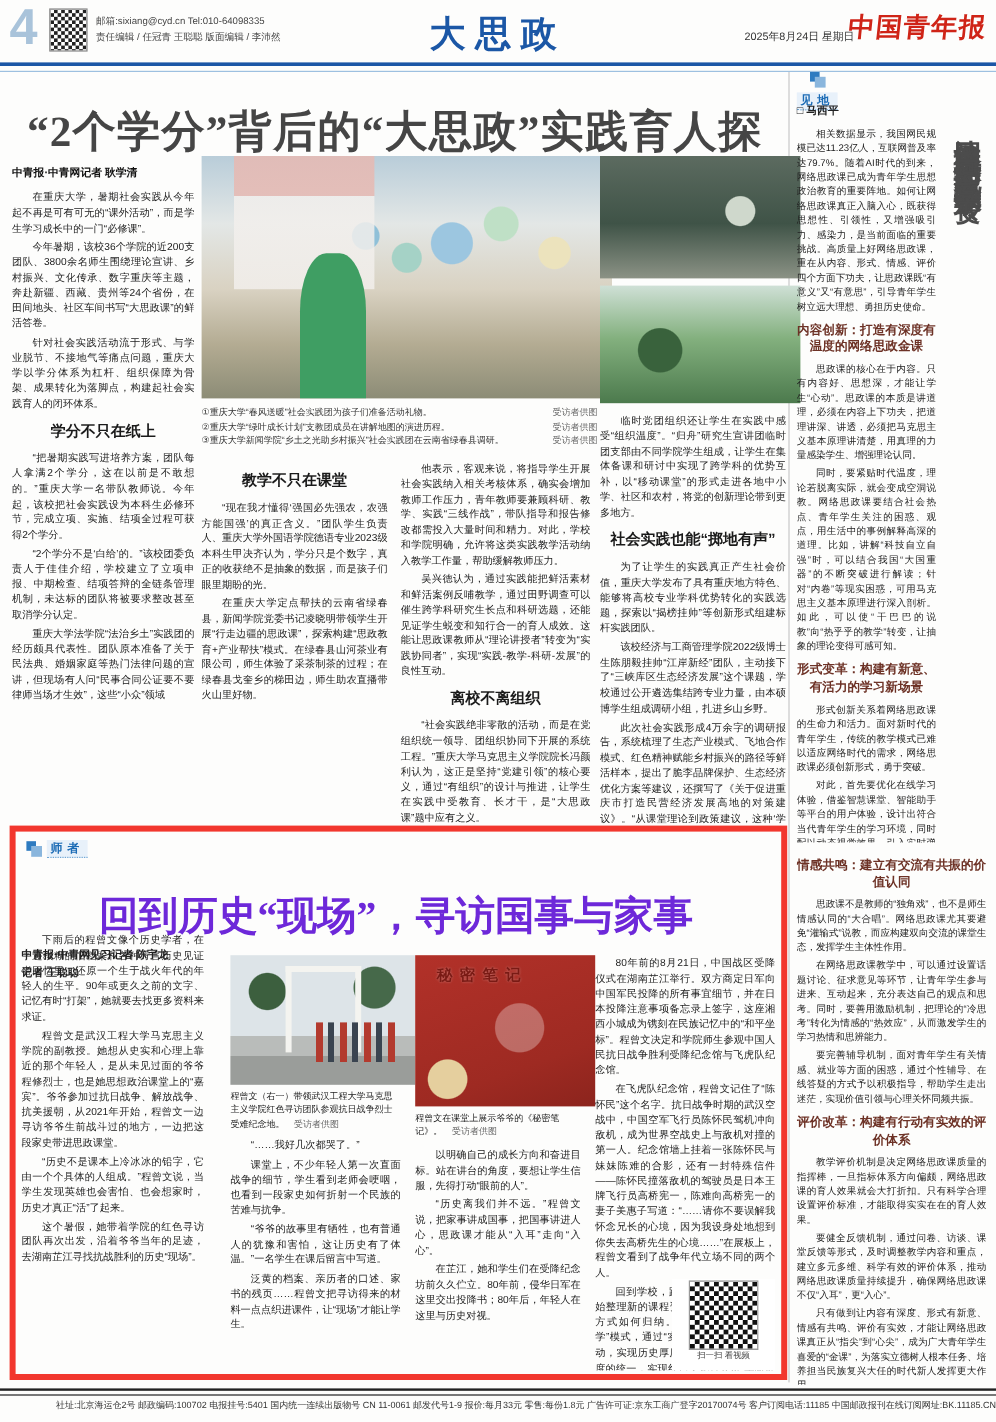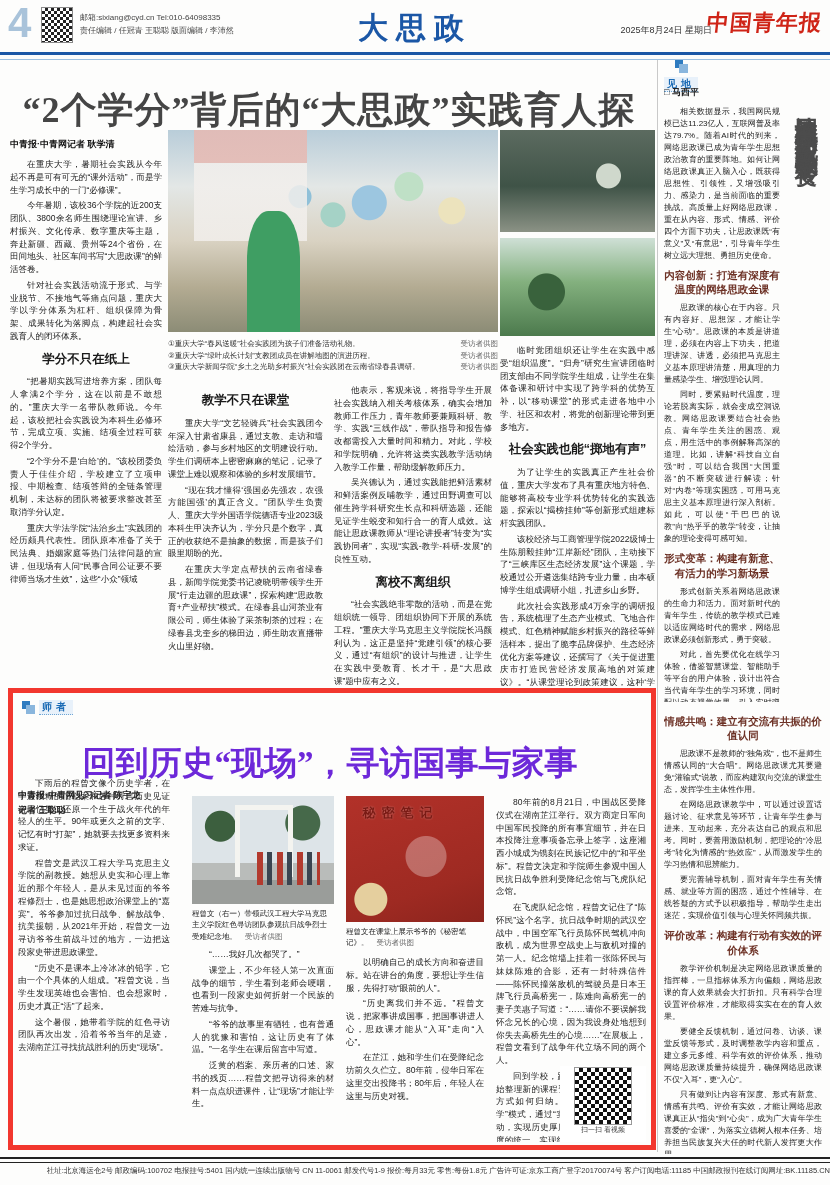--- a/index.html
+++ b/index.html
@@ -20,21 +20,21 @@
             border-top:3px solid #1b57a6;border-bottom:1px solid #9dc0e0;}
   
   .para{margin:0 0 3px 0;text-indent:2em;text-align:justify;}
   .col{position:absolute;overflow:hidden;font-size:8.5px;line-height:1.5;color:#222;}
   .subhead{font-size:12.5px;font-weight:bold;text-align:center;color:#1a1a1a;margin:7px 0;}
   .byline{font-size:9px;font-weight:bold;color:#111;}
   .rule-v{position:absolute;left:657px;top:60px;width:1px;height:1092px;background:#c9c9c9;}
   
   .headline{position:absolute;left:6px;top:62px;width:646px;text-align:center;
             font-size:36px;font-weight:bold;color:#454545;letter-spacing:1px;font-family:"Liberation Serif","DejaVu Serif",serif;}
-  .photo{position:absolute;overflow:hidden;}
+  .photo{position:absolute;overflow:hidden;padding-left:12px;}
   .photo-main{left:168px;top:130px;width:330px;height:202px;
     background:
       radial-gradient(circle at 61% 36%,#9cc6e0 0 17px,transparent 18px),
       radial-gradient(circle at 73% 28%,#bfe0c6 0 14px,transparent 15px),
       radial-gradient(circle at 86% 40%,#ece3bd 0 13px,transparent 14px),
       radial-gradient(circle at 50% 42%,#a5d2c6 0 12px,transparent 13px),
       radial-gradient(circle at 40% 33%,#8fc0d8 0 11px,transparent 12px),
       linear-gradient(180deg,#b9cdd9 0%,#e3e7e6 28%,#d9d2c2 55%,#b3ab92 78%,#8c8c76 100%);}
   .pm-building{position:absolute;left:8%;top:0;width:34%;height:55%;
       background:linear-gradient(180deg,#e7b9b2 0 30%,#f2efec 30% 100%);opacity:.85;}
@@ -146,21 +146,20 @@
     </div>
     <div class="cap-row">
       <span>③重庆大学新闻学院“乡土之光助乡村振兴”社会实践团在云南省绿春县调研。</span>
       <span class="cap-credit">受访者供图</span>
     </div>
   </div>
 
   <div class="col" style="left:168px;top:384px;width:155px;height:302px;">
     <div class="subhead">教学不只在课堂</div>
     <div>
-        <p class="para">重庆大学“文艺轻骑兵”社会实践团今年深入甘肃省康县，通过支教、走访和墙绘活动，参与乡村地区的文明建设行动。学生们调研本上密密麻麻的笔记，记录了课堂上难以观察和体验的乡村发展细节。</p>
         <p class="para">“现在我才懂得‘强国必先强农，农强方能国强’的真正含义。”团队学生负责人、重庆大学外国语学院德语专业2023级本科生甲决齐认为，学分只是个数字，真正的收获绝不是抽象的数据，而是孩子们眼里期盼的光。</p>
         <p class="para">在重庆大学定点帮扶的云南省绿春县，新闻学院党委书记凌晓明带领学生开展“行走边疆的思政课”，探索构建“思政教育+产业帮扶”模式。在绿春县山河茶业有限公司，师生体验了采茶制茶的过程；在绿春县戈奎乡的梯田边，师生助农直播带火山里好物。</p>
       </div>
   </div>
   <div class="col" style="left:334px;top:384px;width:158px;height:302px;">
     <div>
         <p class="para">他表示，客观来说，将指导学生开展社会实践纳入相关考核体系，确实会增加教师工作压力，青年教师要兼顾科研、教学、实践“三线作战”，带队指导和报告修改都需投入大量时间和精力。对此，学校和学院明确，允许将这类实践教学活动纳入教学工作量，帮助缓解教师压力。</p>
         <p class="para">吴兴德认为，通过实践能把鲜活素材和鲜活案例反哺教学，通过田野调查可以催生跨学科研究生长点和科研选题，还能见证学生蜕变和知行合一的育人成效。这能让思政课教师从“理论讲授者”转变为“实践协同者”，实现“实践-教学-科研-发展”的良性互动。</p>
       </div>
     <div class="subhead">离校不离组织</div>

